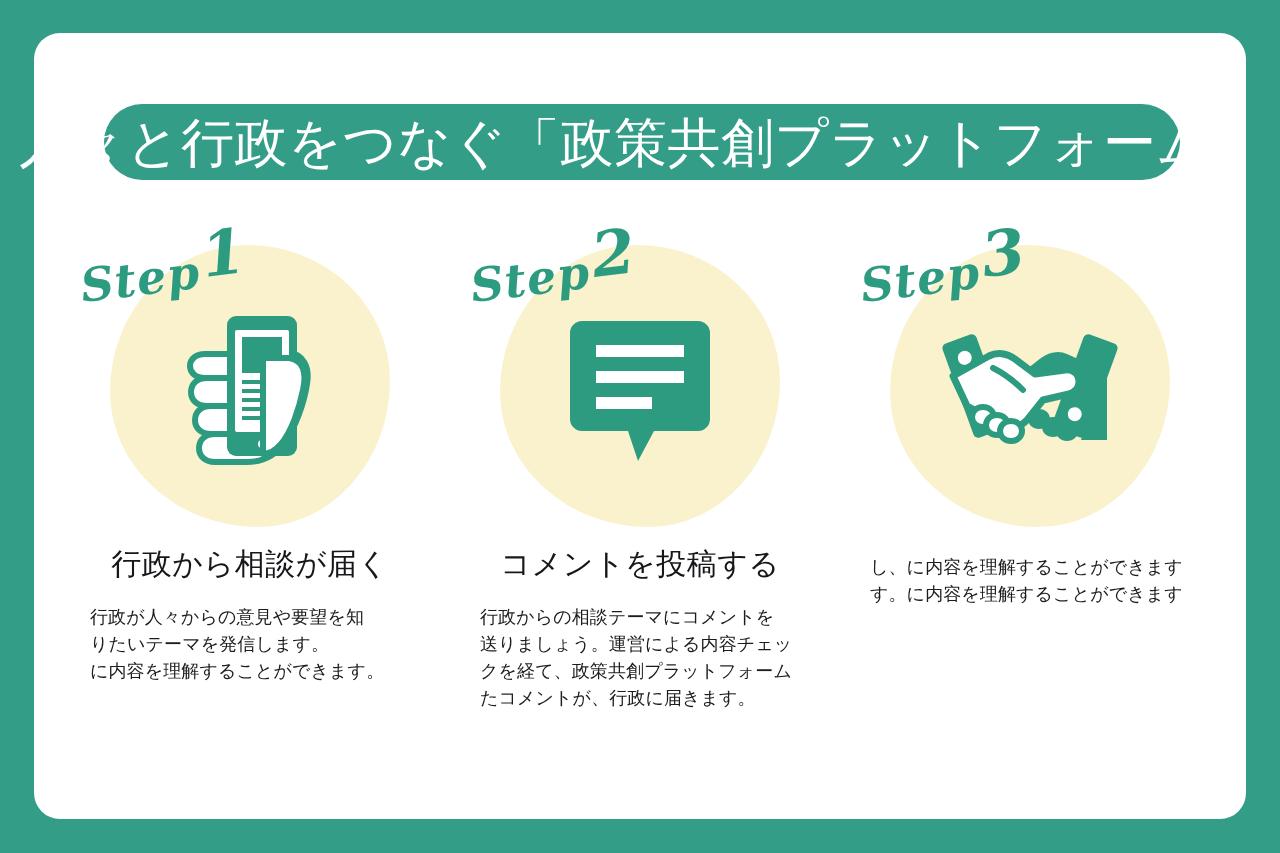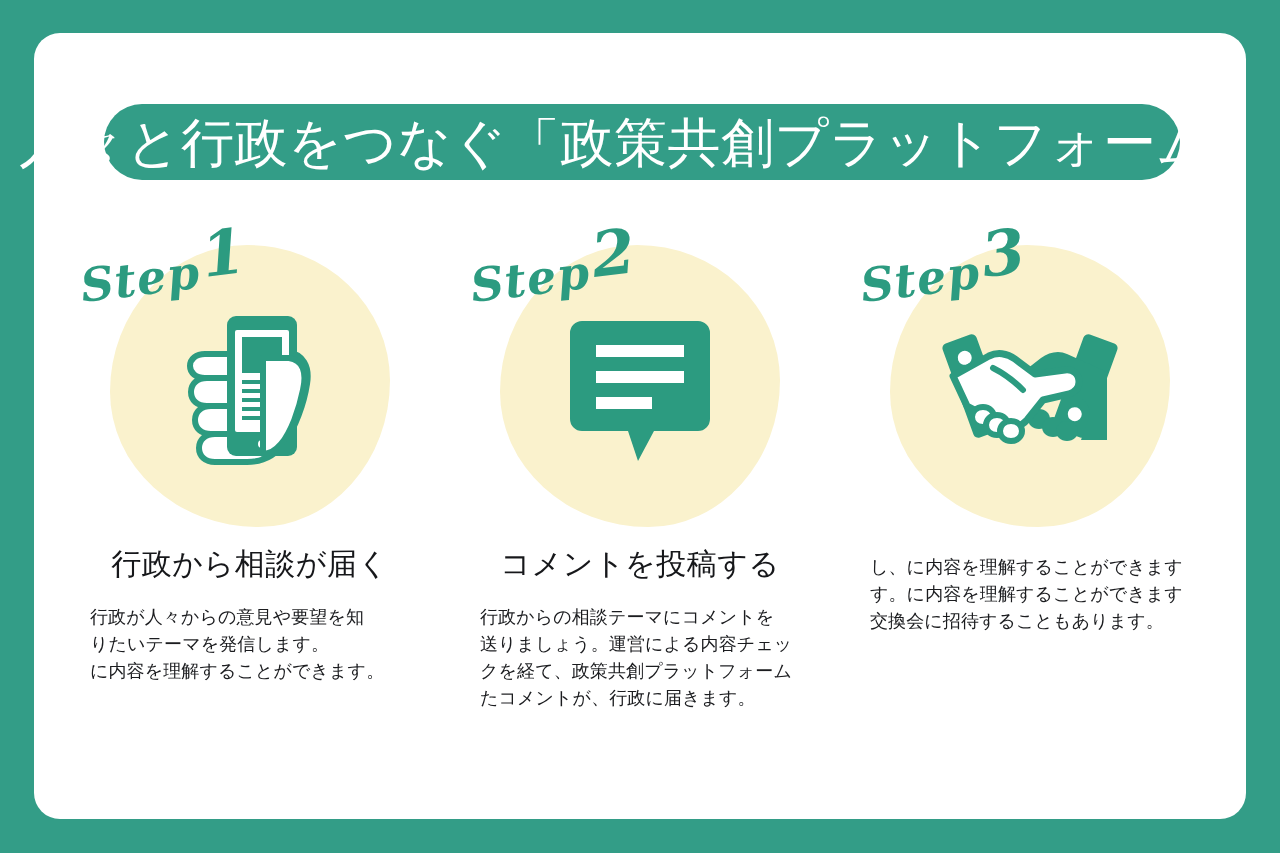--- a/index.html
+++ b/index.html
@@ -249,18 +249,17 @@
             <path d="M58 90 C62 86 70 86 74 90 C78 94 78 100 74 104 C70 108 62 108 58 104 C54 100 54 94 58 90 Z" fill="#ffffff" stroke="#2c9b80" stroke-width="6"></path>
             <path d="M72 96 C76 92 84 92 88 96 C92 100 92 106 88 110 C84 114 76 114 72 110 C68 106 68 100 72 96 Z" fill="#ffffff" stroke="#2c9b80" stroke-width="6"></path>
 
             <path d="M62 40 C70 44 82 52 92 62" stroke="#2c9b80" stroke-width="6" fill="none" stroke-linecap="round"></path>
           </svg>
         </div>
       </div>
       <div class="col-body">
         <div>し、に内容を理解することができます</div>
         <div>す。に内容を理解することができます</div>
-        <div>交換会に招待することもあります。</div>
       </div>
     </div>
 
   </div>
 </div>
 
 </body></html>

